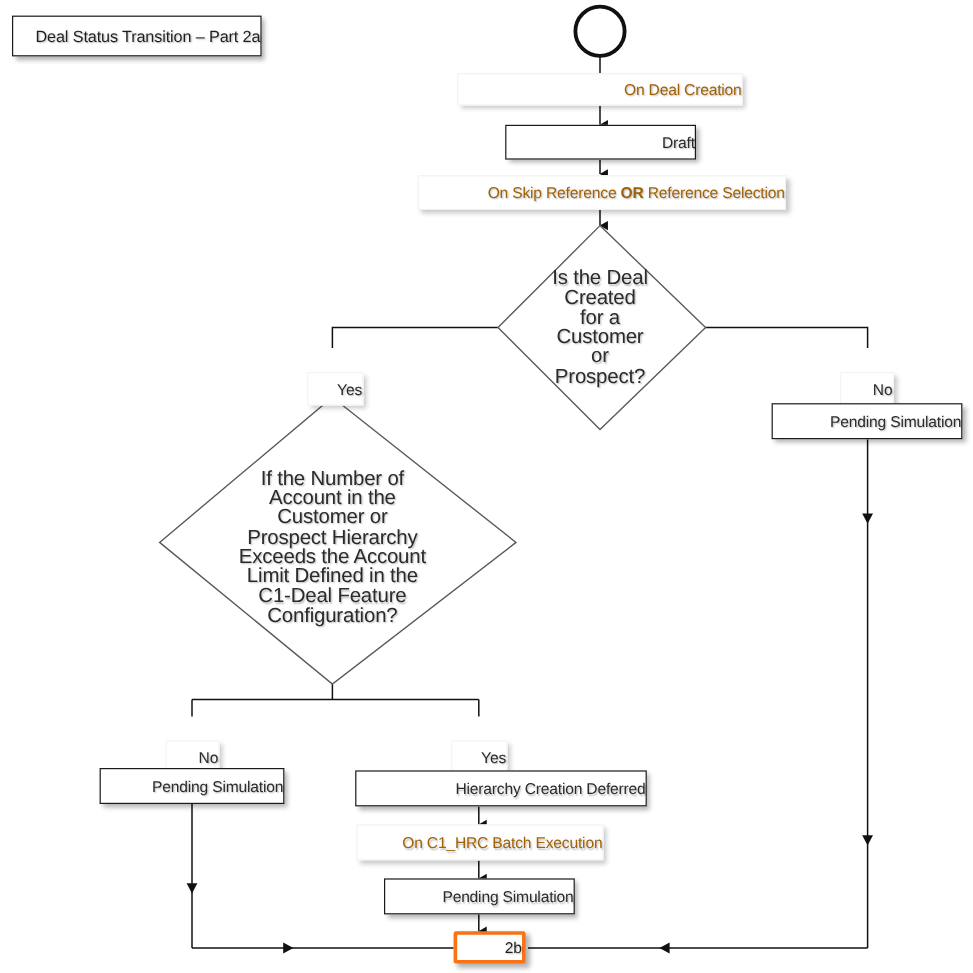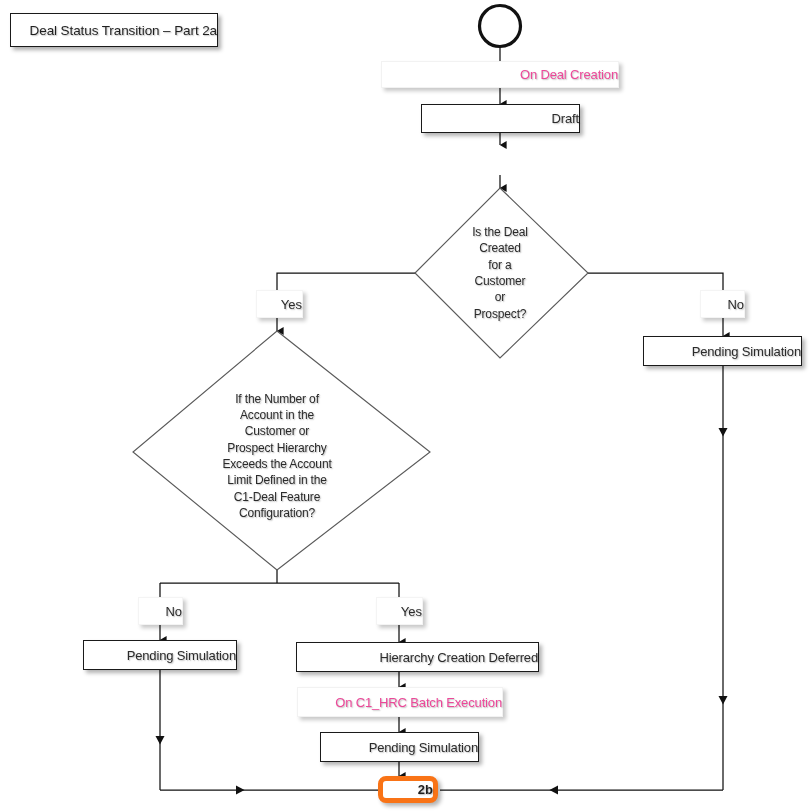--- a/index.html
+++ b/index.html
@@ -54,50 +54,51 @@
     letter-spacing: -0.15px;
     color: #2b2b2b;
   }
   
   .label-box {
     background: #ffffff;
     border: 1px solid #f2f2f2;
     box-shadow: 3px 3px 4px rgba(0,0,0,0.22);
     font-size: 13px;
     letter-spacing: -0.15px;
-    color: #ec4899;
+    color: #a16207;
     white-space: nowrap;
   }
   .label-box b { font-weight: 700; }
   
   .branch-label {
     background: #ffffff;
     border: 1px solid #f4f4f4;
     box-shadow: 3px 3px 4px rgba(0,0,0,0.22);
     font-size: 13px;
     color: #2b2b2b;
+    margin-top: 20px;
   }
   
   .connector-node {
     background: #ffffff;
-    border: 5px solid #f97316;
-    border-radius: 8px;
+    border: 3px solid #f97316;
+    border-radius: 2px;
     box-shadow: 3px 3px 4px rgba(0,0,0,0.30);
     font-size: 13px;
-    font-weight: 700;
+    font-weight: 400;
     color: #1f1f1f;
   }
   
   .diamond-text {
     position: absolute;
     display: flex;
     align-items: center;
     justify-content: center;
     text-align: center;
-    font-size: 12px;
+    font-size: 17px;
     line-height: 16.3px;
     letter-spacing: -0.15px;
     color: #2b2b2b;
     pointer-events: none;
   }
   .diamond-text span { display: block; }
   .shadowtext {
     text-shadow: 1px 1px 1.4px rgba(0,0,0,0.25);
   }
 </style>
@@ -180,20 +181,23 @@
   </div>
 
   <div class="node label-box" style="left:381px; top:61px; width:238px; height:27px;">
     <span class="shadowtext">On Deal Creation</span>
   </div>
 
   <div class="node process-box" style="left:421px; top:104px; width:159px; height:29px;">
     <span class="shadowtext">Draft</span>
   </div>
 
+  <div class="node label-box" style="left:348px; top:146px; width:307px; height:29px;">
+    <span class="shadowtext"><span>On Skip Reference </span><b>OR</b><span> Reference Selection</span></span>
+  </div>
 
   <div class="diamond-text shadowtext" style="left:432px; top:208px; width:136px; height:130px;">
     <div>
       <span>Is the Deal</span>
       <span>Created</span>
       <span>for a</span>
       <span>Customer</span>
       <span>or</span>
       <span>Prospect?</span>
     </div>

